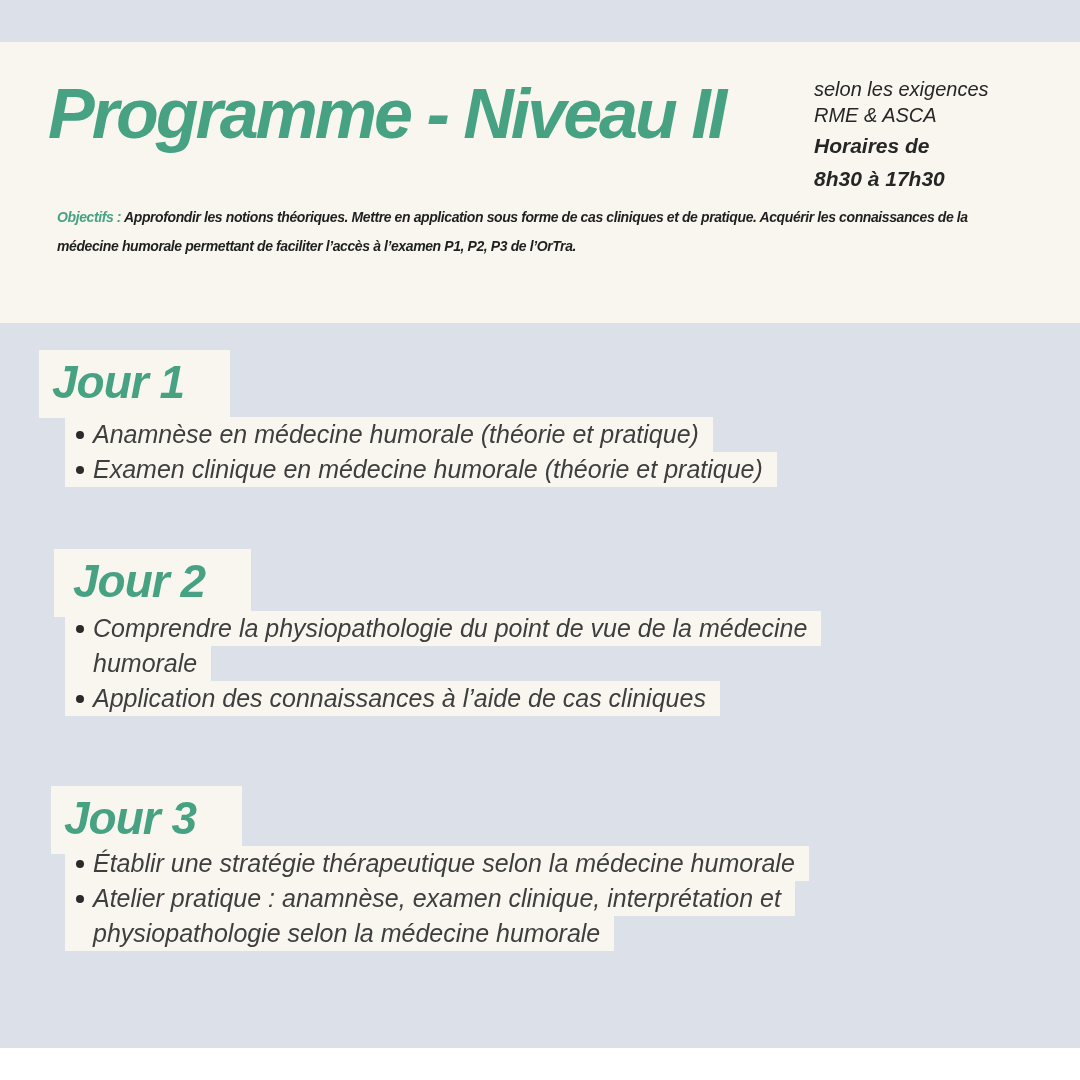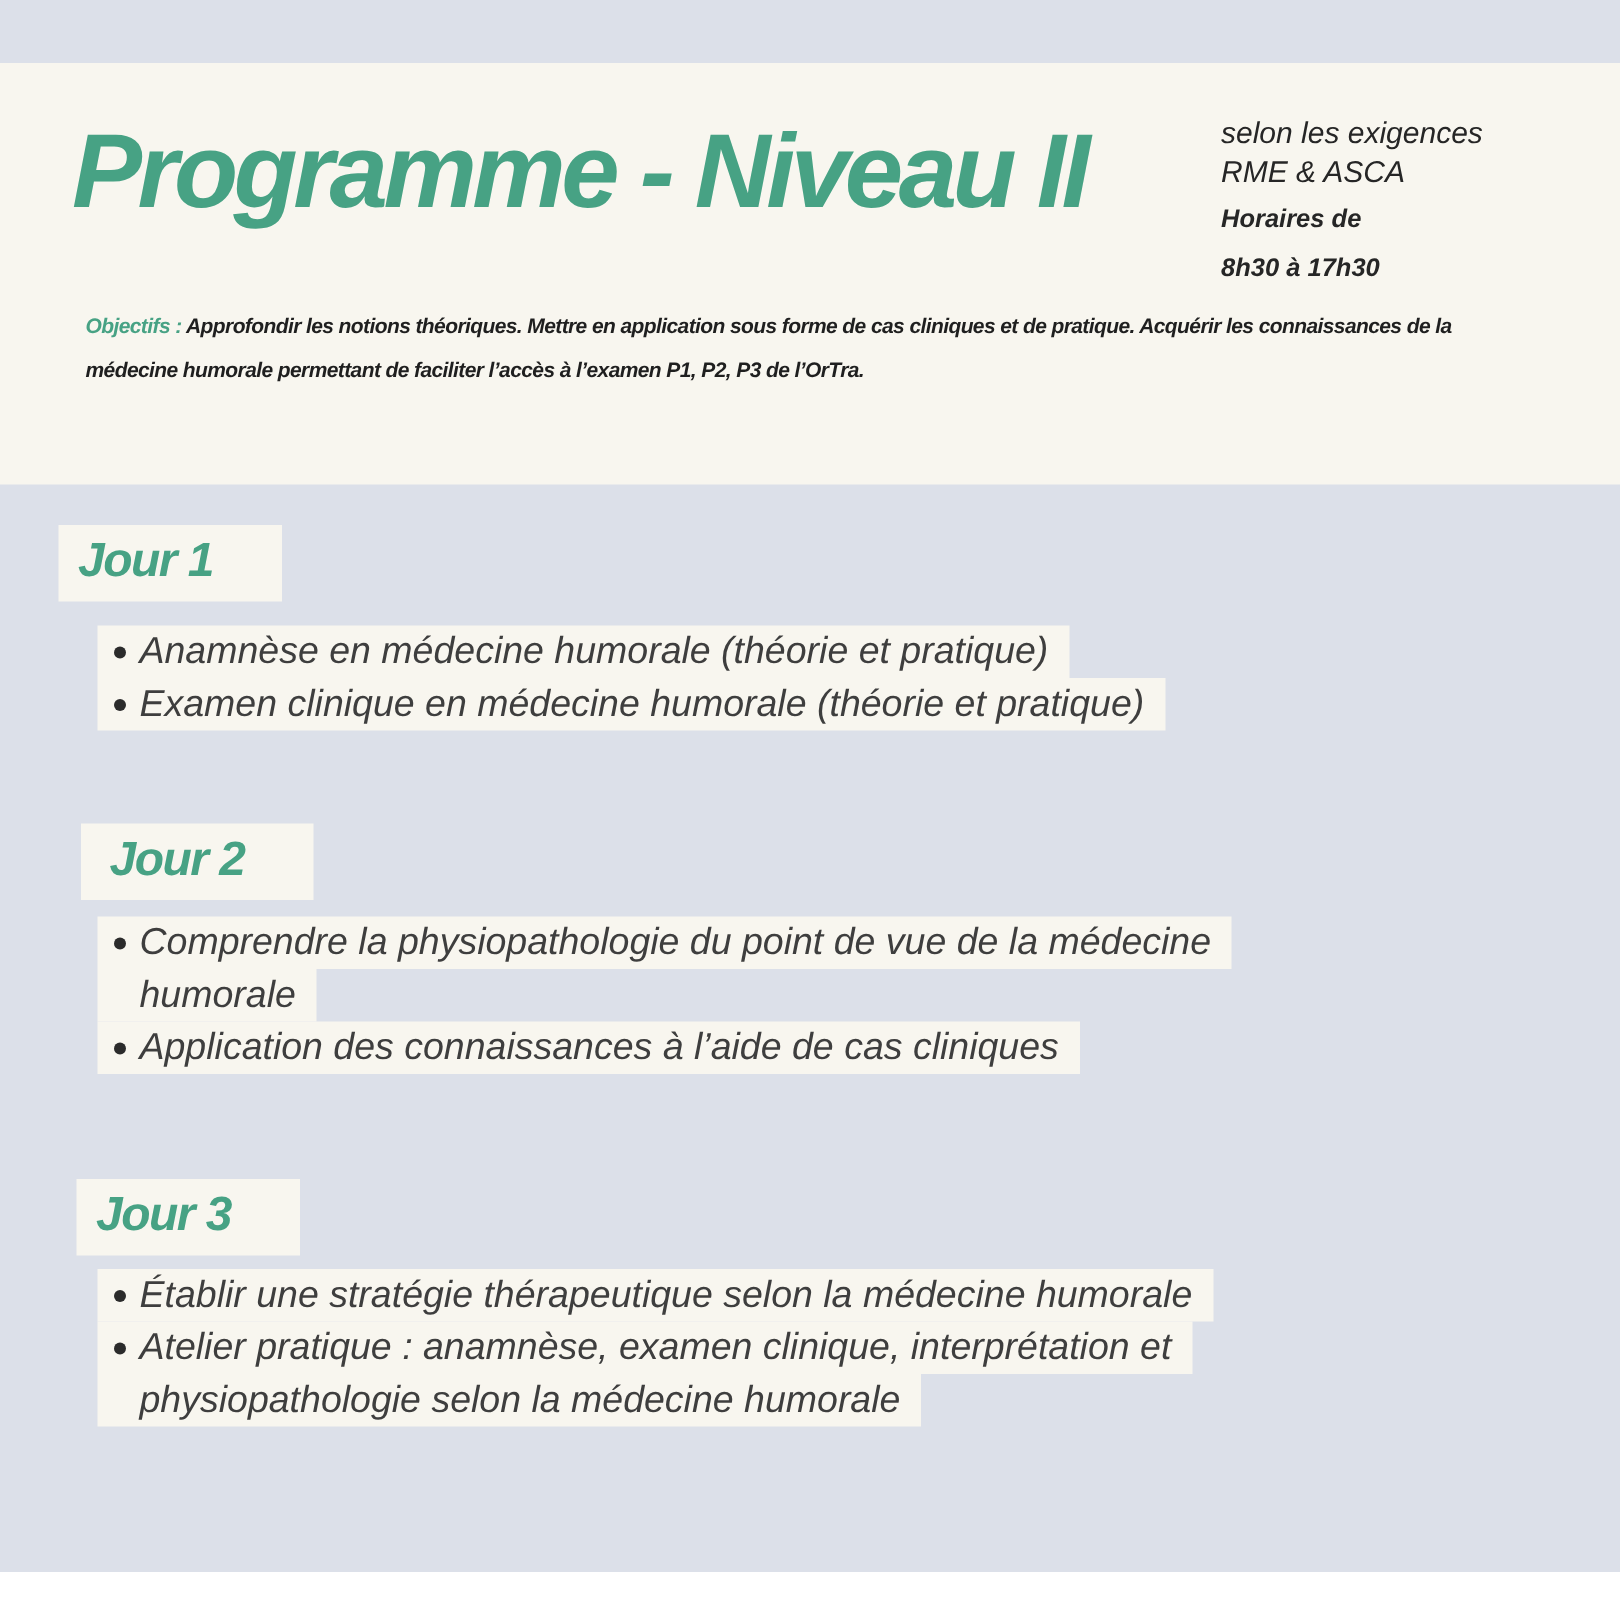--- a/index.html
+++ b/index.html
@@ -28,35 +28,35 @@
     position:absolute;left:48px;top:74px;
     font-size:70px;font-weight:800;letter-spacing:-3px;
     color:var(--green);
     white-space:nowrap;
   }
   .meta{
     position:absolute;left:814px;top:76px;width:220px;
     color:#262626;
   }
   .meta .reg{font-size:20px;line-height:26px;font-weight:400;}
-  .meta .bold{font-size:17px;line-height:30px;font-weight:700;margin-top:3px;}
+  .meta .bold{font-size:21px;line-height:30px;font-weight:700;margin-top:3px;}
   .objectives{
     position:absolute;left:57px;top:203px;width:948px;
     font-size:14px;line-height:29px;font-weight:700;
     letter-spacing:-0.4px;
     color:var(--ink);
   }
   .objectives .obj-label{color:var(--green);}
   
   .day-title{
     position:absolute;
     display:inline-block;
     background:var(--cream);
     color:var(--green);
-    font-size:32px;font-weight:800;letter-spacing:-1px;
+    font-size:46px;font-weight:800;letter-spacing:-1px;
     padding:5px 46px 9px 13px;
     white-space:nowrap;
   }
   .day-list{
     position:absolute;
     list-style:none;
   }
   .day-list .item{display:block;text-align:center;}
   .line{
     position:relative;

